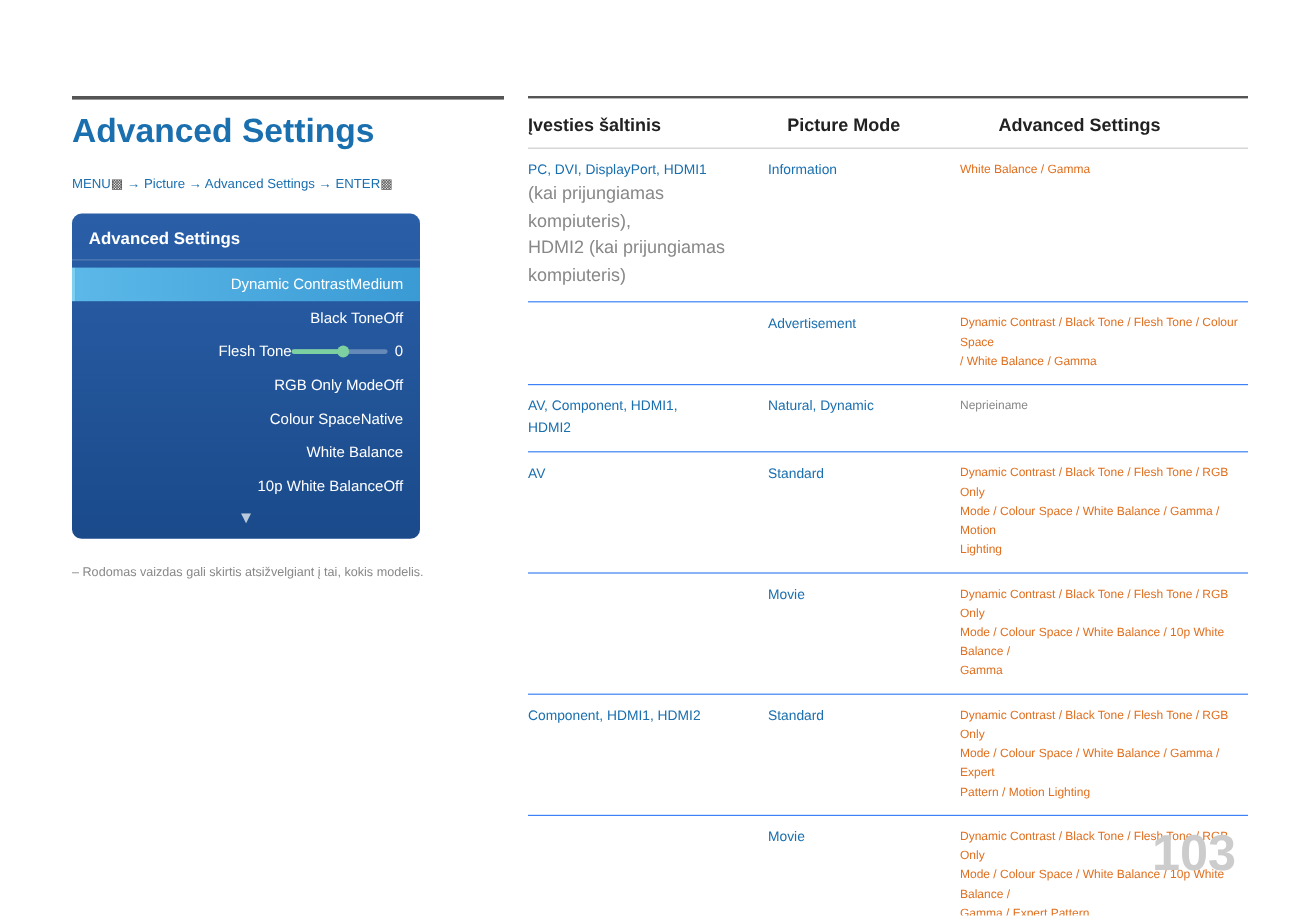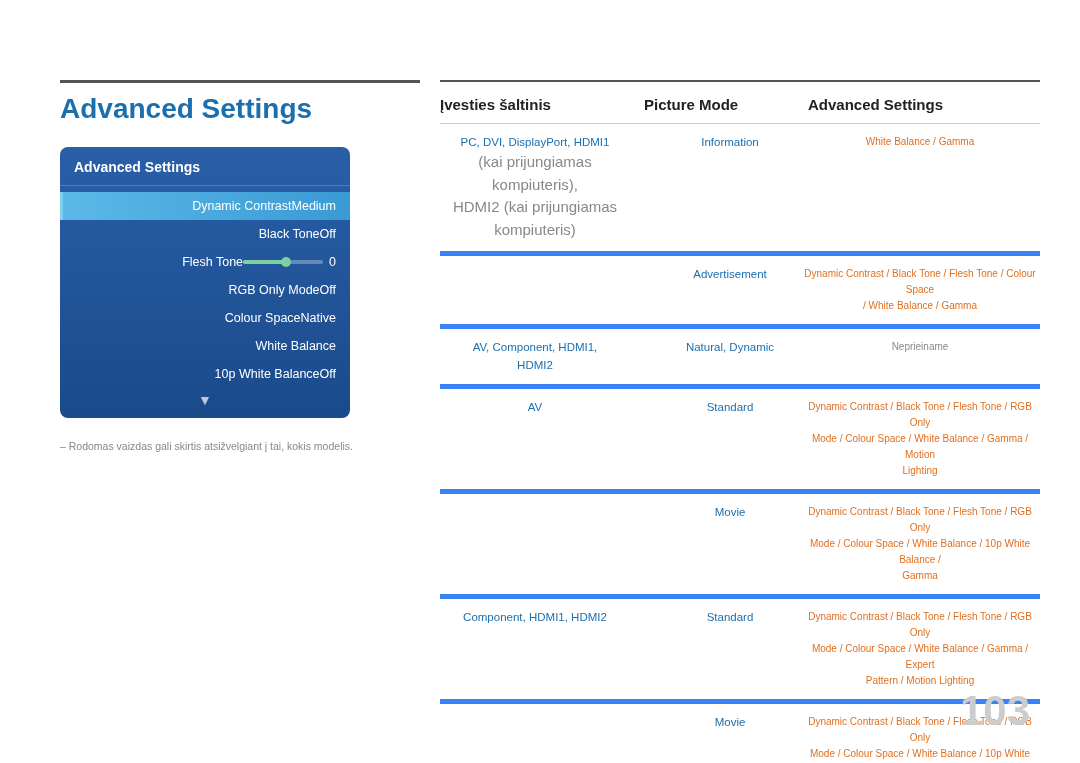--- a/index.html
+++ b/index.html
@@ -145,75 +145,76 @@
 
     .top-divider {
       height: 2px;
       background: #555;
       margin-bottom: 14px;
     }
 
     .table-header {
       display: grid;
       grid-template-columns: 200px 160px 1fr;
-      gap: 4px;
+      gap: 16px;
       padding-bottom: 10px;
       border-bottom: 1px solid #ccc;
     }
     .table-header .col-title {
       font-size: 15px;
       font-weight: bold;
       color: #222;
     }
 
     .table-row {
       display: grid;
       grid-template-columns: 200px 160px 1fr;
       gap: 0;
       padding: 10px 0;
-      border-bottom: 5px solid #3b82f6;
+      border-bottom: 1px solid #3b82f6;
       align-items: start;
-      text-align: center;
     }
 
     .col-source {
       font-size: 11.5px;
       color: #1a6faf;
       padding-right: 10px;
       line-height: 1.5;
     }
     .col-source .sub-text {
       color: #888;
       font-size: 15px;
     }
     .col-mode {
       font-size: 11.5px;
       color: #1a6faf;
       padding-right: 10px;
       line-height: 1.5;
-      margin-left: 30px;
     }
     .col-settings {
       font-size: 10px;
       line-height: 1.6;
       color: #555;
     }
     .col-settings .orange {
       color: #e07020;
     }
     .col-settings .na {
       color: #888;
       margin-top: 36px;
     }
   </style>
 </head>
 <body>
 
 <div class="left-section">
   <h1 class="main-title">Advanced Settings</h1>
+  <div class="breadcrumb">
+    MENU<span>▩</span> → <span style="color:#1a6faf;">Picture</span> → <span style="color:#1a6faf;">Advanced Settings</span> → ENTER<span>▩</span>
+  </div>
 
   <div class="tv-panel">
     <div class="tv-panel-title">Advanced Settings</div>
 
     <div class="menu-item active">
       <span class="item-label">Dynamic Contrast</span>
       <span class="item-value">Medium</span>
     </div>
 
     <div class="menu-item">

